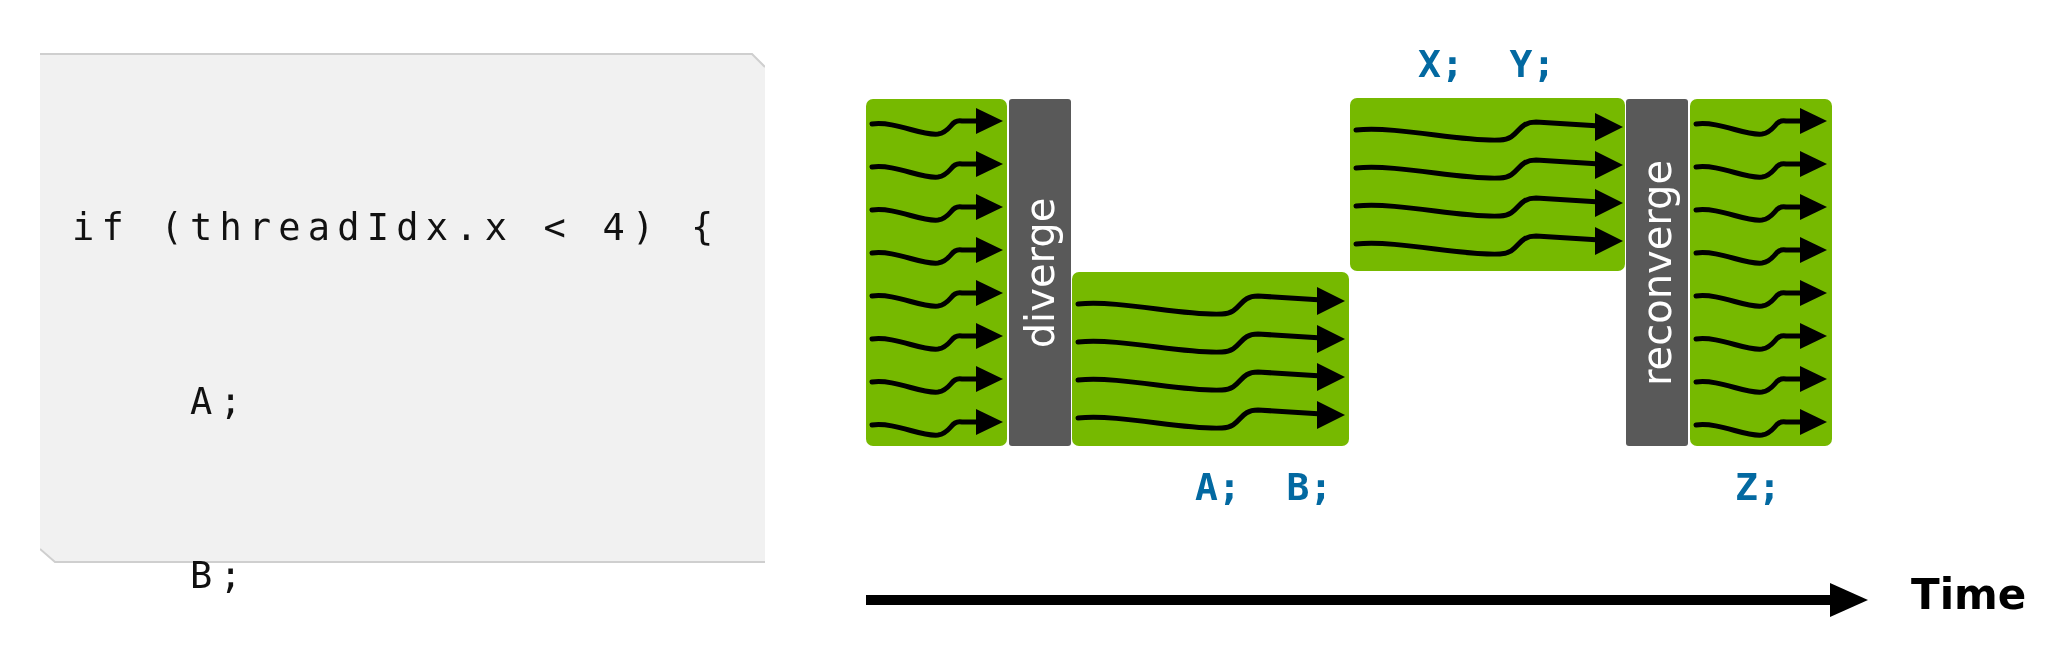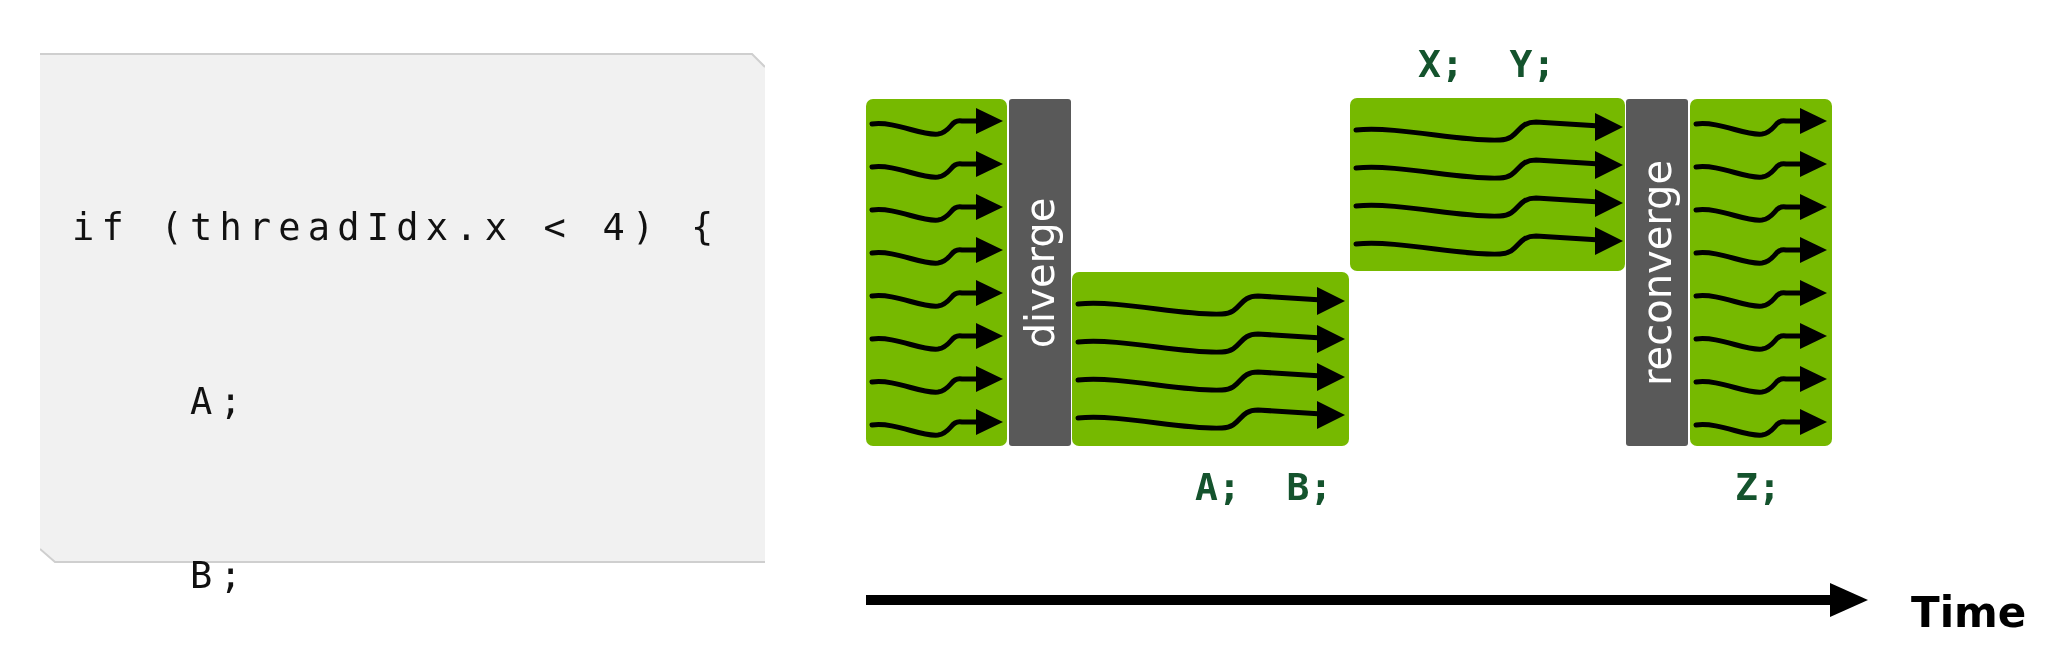--- a/index.html
+++ b/index.html
@@ -22,27 +22,27 @@
     transform: translate(-50%, -50%) rotate(-90deg);
     color: #ffffff; white-space: nowrap;
     font-family: "DejaVu Sans", "Liberation Sans", sans-serif;
     font-size: 40px; line-height: 1;
   }
   .block svg { position: absolute; left: 0; top: 0; }
 
   .stmt-label {
     position: absolute;
     font-family: "DejaVu Sans Mono", "Liberation Mono", monospace;
-    font-weight: bold; font-size: 38px; color: #14532d; white-space: pre;
+    font-weight: bold; font-size: 38px; color: #0369a1; white-space: pre;
     line-height: 1;
   }
 
   .time-axis { position: absolute; left: 866px; top: 582px; }
   .time-label {
-    position: absolute; left: 1911px; top: 592px;
+    position: absolute; left: 1911px; top: 574px;
     font-family: "DejaVu Sans", "Liberation Sans", sans-serif;
     font-weight: bold; font-size: 42px; color: #000000; line-height: 1;
   }
 </style>
 </head>
 <body>
 
 <div class="code-panel">
   <svg class="bg" width="725" height="510">
     <polygon points="0,0 712,0 725,14 725,510 15,510 0,496" fill="#f1f1f1"></polygon>

